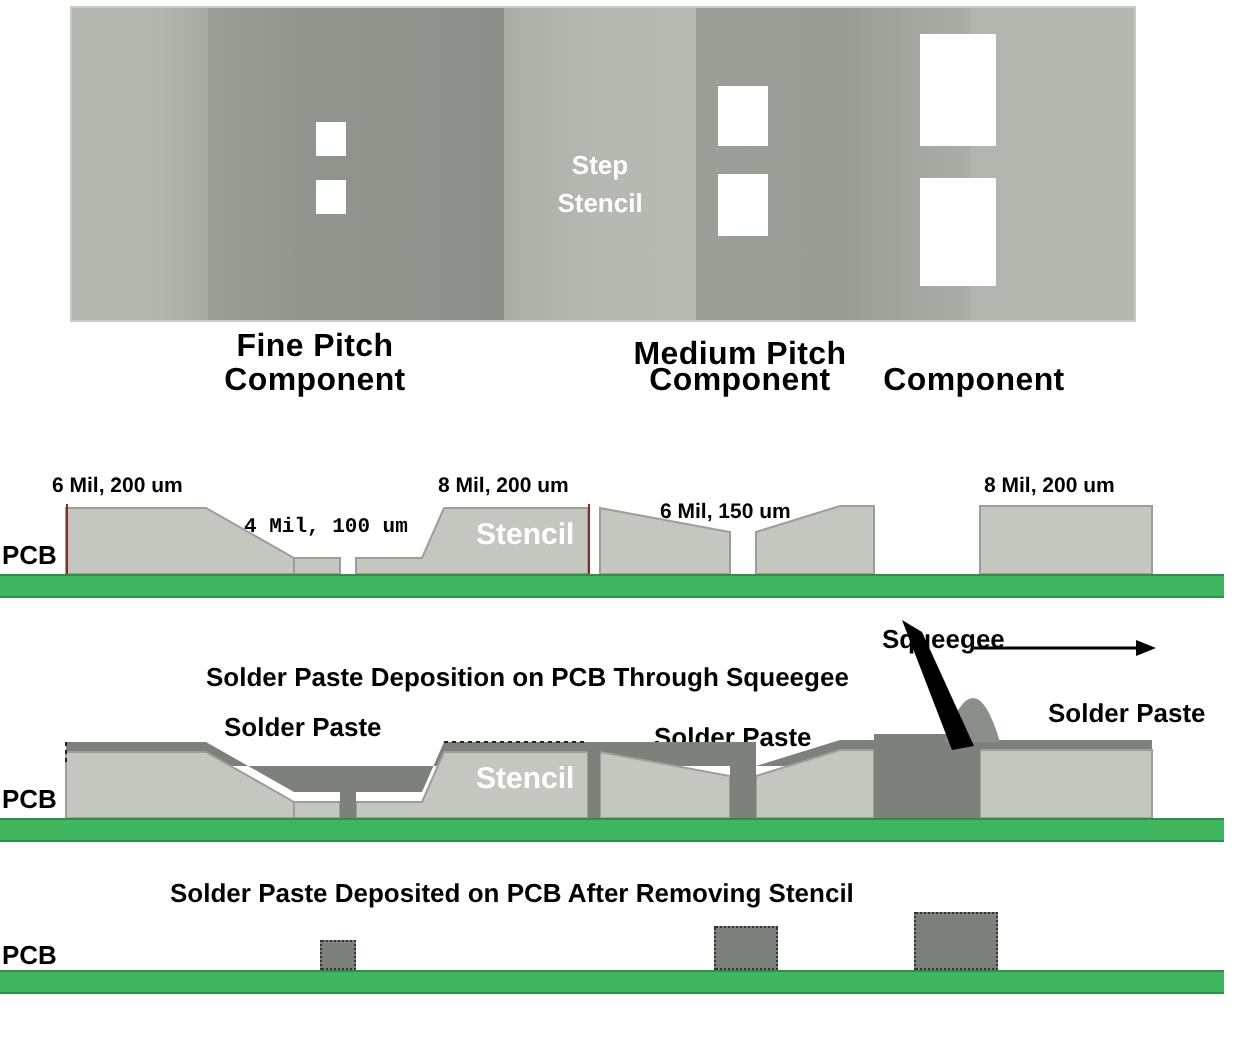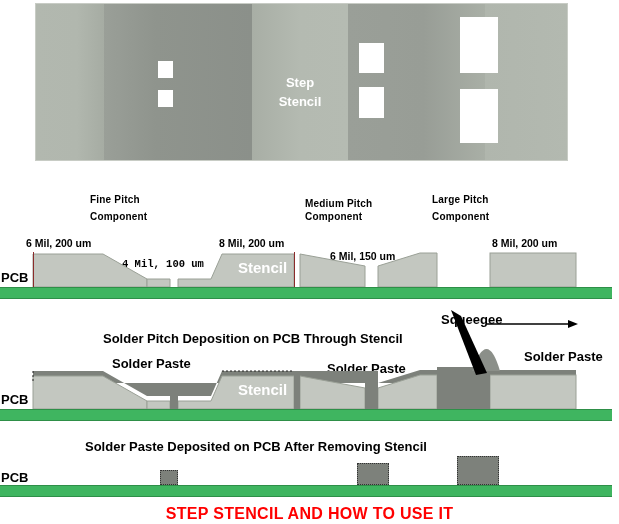--- a/index.html
+++ b/index.html
@@ -41,23 +41,23 @@
   .band {
     position: absolute;
     top: 0;
     height: 100%;
   }
   .pad {
     position: absolute;
     background: #ffffff;
   }
   .top-caption {
-    font-size: 10px;
+    font-size: 16px;
+    text-align: center;
     letter-spacing: 0.2px;
-    margin-top: 29px;
   }
 
   
   .row { position: absolute; left: 0; width: 619px; }
   .pcb {
     position: absolute;
     background: #3fb560;
     border-top: 1px solid #2e8f48;
     border-bottom: 1px solid #2e8f48;
   }
@@ -98,21 +98,20 @@
     <div class="lbl lbl-white" style="left:216px;top:72px;width:96px;text-align:center;font-size:13px;">Step</div>
     <div class="lbl lbl-white" style="left:216px;top:91px;width:96px;text-align:center;font-size:13px;">Stencil</div>
   </div>
 
   <div class="lbl top-caption" style="left:90px;top:166px;width:135px;">Fine Pitch</div>
   <div class="lbl top-caption" style="left:90px;top:183px;width:135px;">Component</div>
 
   <div class="lbl top-caption" style="left:305px;top:170px;width:130px;">Medium Pitch</div>
   <div class="lbl top-caption" style="left:305px;top:183px;width:130px;">Component</div>
 
-  <div class="lbl top-caption" style="left:432px;top:166px;width:110px;">Large Pitch</div>
   <div class="lbl top-caption" style="left:432px;top:183px;width:110px;">Component</div>
 
   <div class="row" style="top:215px;height:85px;">
 
 
     <div class="lbl dimtext" style="left:26px;top:23px;">6 Mil, 200 um</div>
     <div class="lbl dimtext" style="left:122px;top:44px;font-family:Liberation Mono, monospace;">4 Mil, 100 um</div>
     <div class="lbl dimtext" style="left:219px;top:23px;">8 Mil, 200 um</div>
     <div class="lbl dimtext" style="left:330px;top:36px;">6 Mil, 150 um</div>
     <div class="lbl dimtext" style="left:492px;top:23px;">8 Mil, 200 um</div>
@@ -137,21 +136,21 @@
 
     <div class="lbl lbl-white stencil-text" style="left:238px;top:45px;">Stencil</div>
 
     <div class="lbl pcb-text" style="left:1px;top:56px;">PCB</div>
 
     <div class="pcb" style="left:0px;top:72px;width:612px;height:10px;"></div>
   </div>
 
   <div class="row" style="top:305px;height:115px;">
 
-    <div class="lbl sec-title" style="left:103px;top:27px;">Solder Pitch Deposition on PCB Through Stencil</div>
+    <div class="lbl sec-title" style="left:103px;top:27px;">Solder Paste Deposition on PCB Through Squeegee</div>
 
     <div class="lbl sec-title" style="left:112px;top:52px;">Solder Paste</div>
     <div class="lbl sec-title" style="left:327px;top:57px;">Solder Paste</div>
     <div class="lbl sec-title" style="left:524px;top:45px;">Solder Paste</div>
 
     <div class="lbl sec-title" style="left:441px;top:8px;">Squeegee</div>
 
     <svg width="619" height="115" style="position:absolute;left:0;top:0;">
 
       <polygon points="33,66 103,66 147,91 178,91 211,91 222,66 294,66 294,71 300,71 300,66 365,66 365,78 378,78 420,65 437,65 437,71 490,71 490,65 576,65 576,78 33,78" fill="#7d817b"></polygon>
@@ -192,15 +191,14 @@
 
     <div class="lbl pcb-text" style="left:1px;top:39px;">PCB</div>
 
     <div class="paste-block" style="left:160px;top:38px;width:18px;height:15px;"></div>
     <div class="paste-block" style="left:357px;top:31px;width:32px;height:22px;"></div>
     <div class="paste-block" style="left:457px;top:24px;width:42px;height:29px;"></div>
 
     <div class="pcb" style="left:0px;top:53px;width:612px;height:10px;"></div>
   </div>
 
-  <div class="lbl lbl-red" style="left:0px;top:506px;width:619px;text-align:center;font-size:16px;letter-spacing:0.3px;">STEP STENCIL AND HOW TO USE IT</div>
 
 </div>
 
 </body></html>

